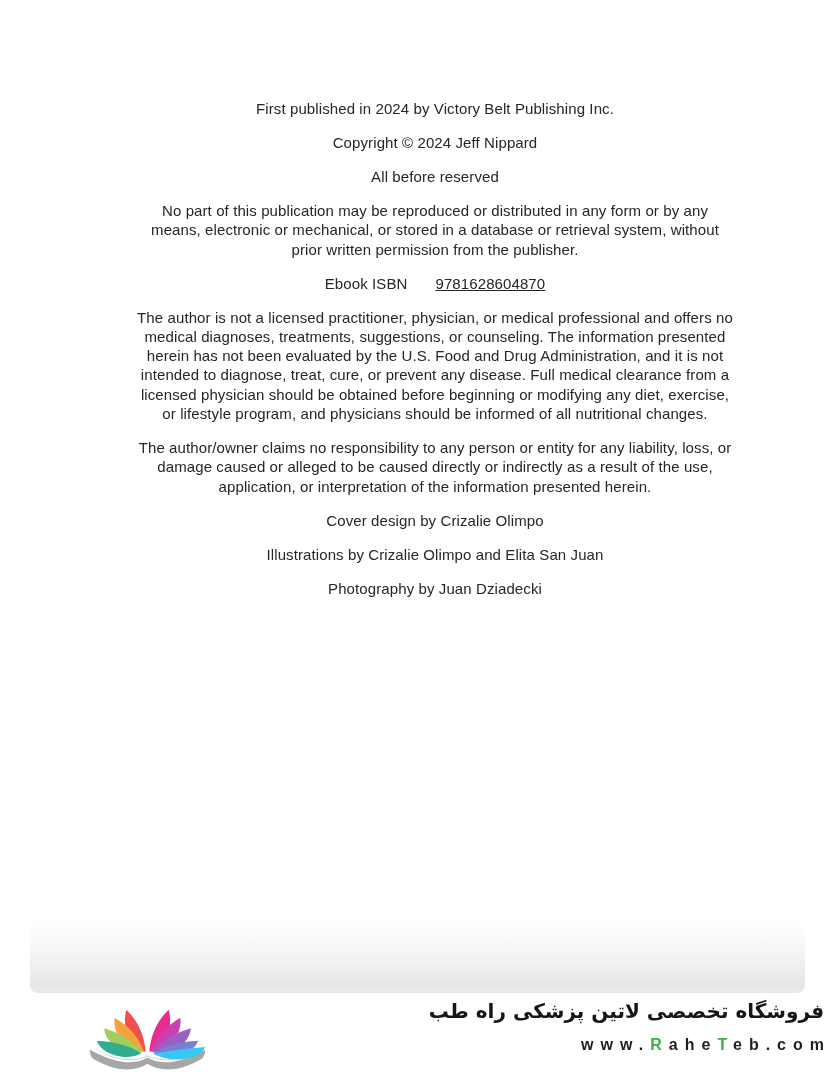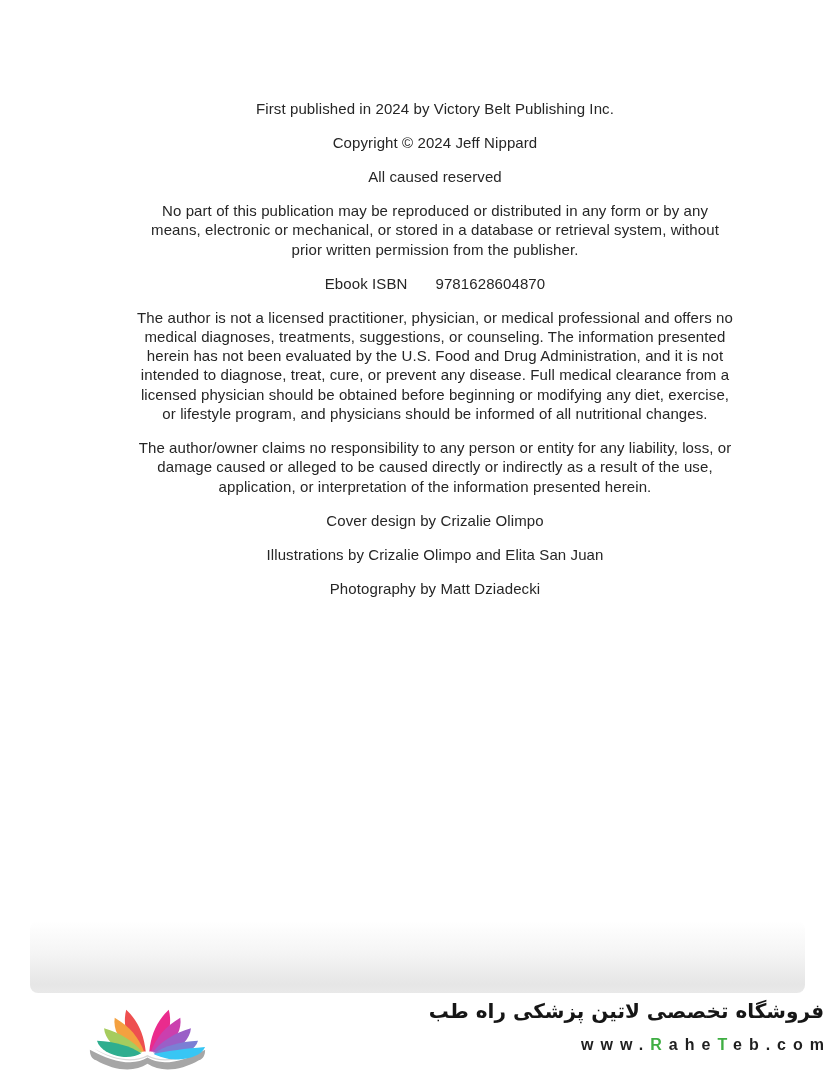--- a/index.html
+++ b/index.html
@@ -18,21 +18,21 @@
     width: 660px;
     color: #262626;
     font-size: 15px;
     line-height: 19.3px;
     letter-spacing: 0.1px;
   }
   .copy-block p {
     white-space: pre-line;
     margin: 0 0 14.7px 0;
   }
-  .isbn-value { margin-left: 28px; }
+  .isbn-value { margin-left: 28px; text-decoration: underline; }
 
   .shadow-band {
     position: absolute;
     left: 30px; top: 921px;
     width: 775px; height: 72px;
     border-radius: 8px;
     background: linear-gradient(to bottom, rgba(240,240,240,0) 0%, rgba(236,236,236,0.55) 45%, #e6e6e6 88%, #e9e9e9 100%);
   }
 
   .footer {
@@ -70,37 +70,37 @@
   }
 </style>
 </head>
 <body>
 
 <div class="page">
 
   <div class="copy-block">
     <p>First published in 2024 by Victory Belt Publishing Inc.</p>
     <p>Copyright © 2024 Jeff Nippard</p>
-    <p>All caused reserved</p>
+    <p>All before reserved</p>
     <p>No part of this publication may be reproduced or distributed in any form or by any
 means, electronic or mechanical, or stored in a database or retrieval system, without
 prior written permission from the publisher.</p>
     <p><span>Ebook ISBN</span><span class="isbn-value">9781628604870</span></p>
     <p>The author is not a licensed practitioner, physician, or medical professional and offers no
 medical diagnoses, treatments, suggestions, or counseling. The information presented
 herein has not been evaluated by the U.S. Food and Drug Administration, and it is not
 intended to diagnose, treat, cure, or prevent any disease. Full medical clearance from a
 licensed physician should be obtained before beginning or modifying any diet, exercise,
 or lifestyle program, and physicians should be informed of all nutritional changes.</p>
     <p>The author/owner claims no responsibility to any person or entity for any liability, loss, or
 damage caused or alleged to be caused directly or indirectly as a result of the use,
 application, or interpretation of the information presented herein.</p>
     <p>Cover design by Crizalie Olimpo</p>
     <p>Illustrations by Crizalie Olimpo and Elita San Juan</p>
-    <p>Photography by Matt Dziadecki</p>
+    <p>Photography by Juan Dziadecki</p>
   </div>
 
   <div class="shadow-band"></div>
 
   <div class="footer">
 
     <div class="logo-wrap">
       <svg viewBox="0 0 140 88" xmlns="http://www.w3.org/2000/svg">
 
         <path d="M5 56 C30 70 55 75 70 65 C85 75 110 70 135 56 C135 62 133 66 128 68 C107 80 85 82 70 72 C55 82 33 80 12 68 C7 66 5 62 5 56 Z" fill="#a6a6a6"></path>

